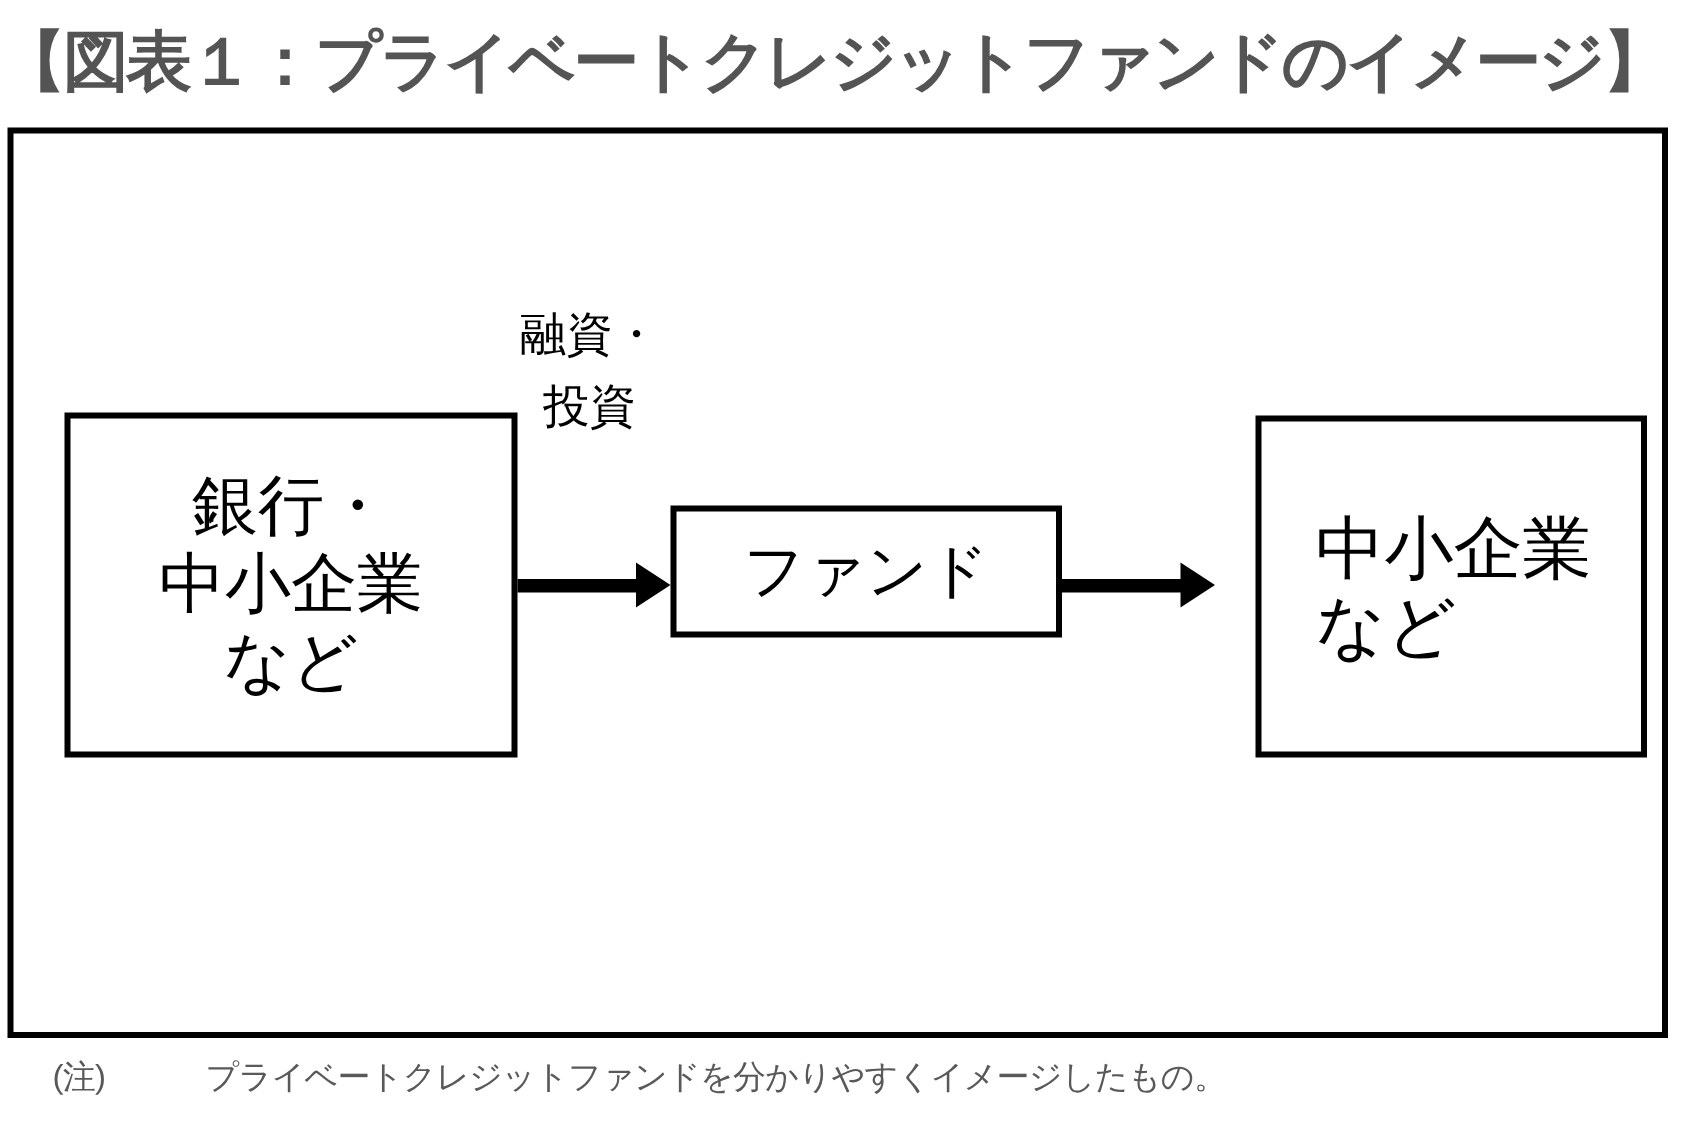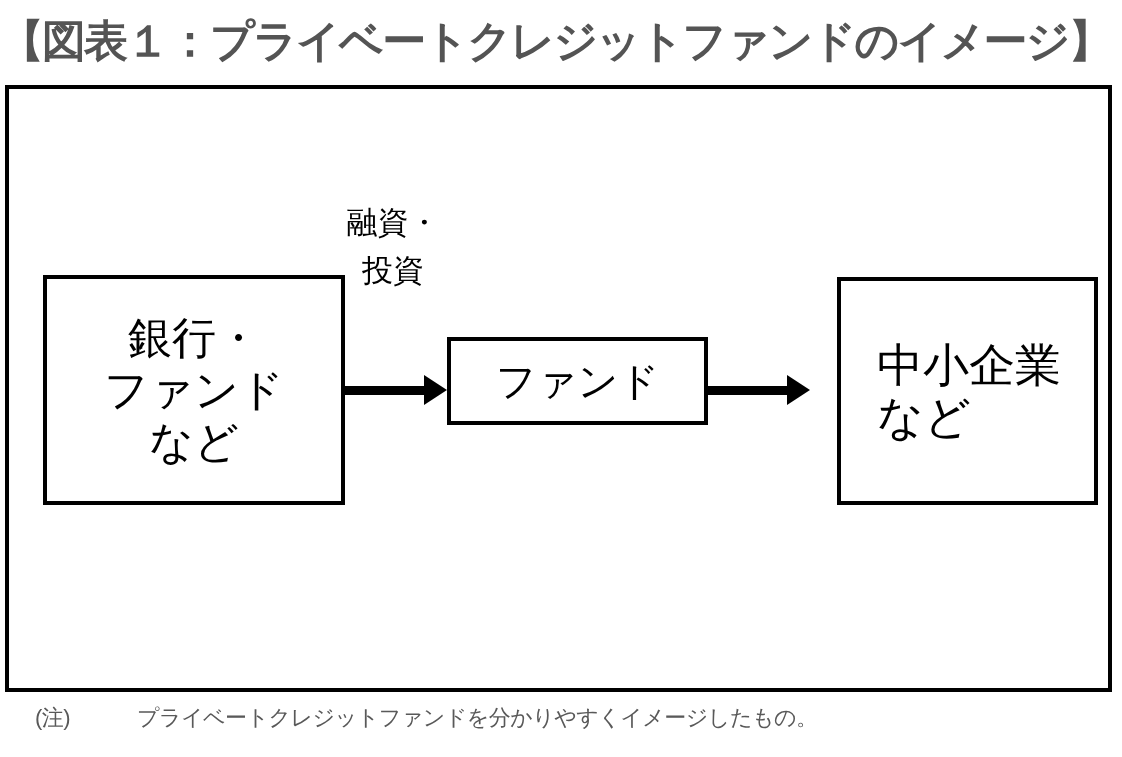--- a/index.html
+++ b/index.html
@@ -104,21 +104,21 @@
 </head>
 <body>
 
 <div class="page">
 
   <h1 class="title">【図表１：プライベートクレジットファンドのイメージ】</h1>
 
   <div class="frame">
 
     <div class="node node-investors">銀行・
-ファンド
+中小企業
 など</div>
 
     <div class="node node-fund">ファンド</div>
 
     <div class="node node-smes">中小企業
 など</div>
 
     <div class="edge-label edge-label-1">融資・
 投資</div>
 

